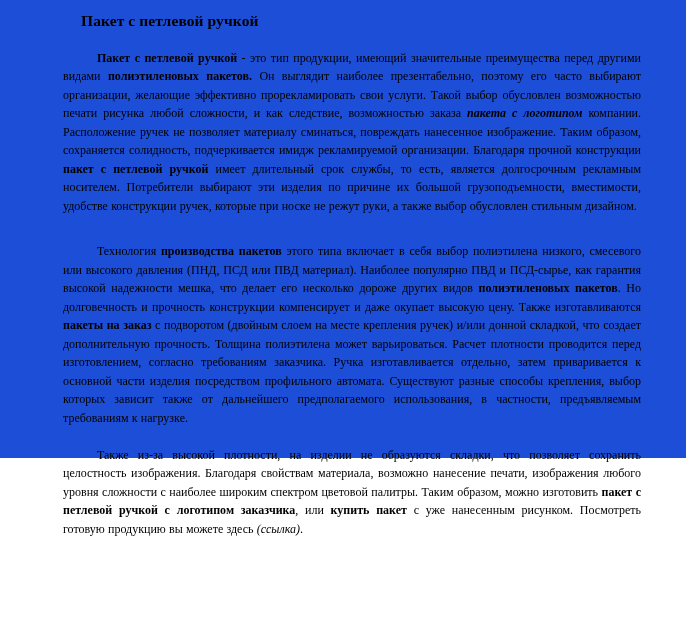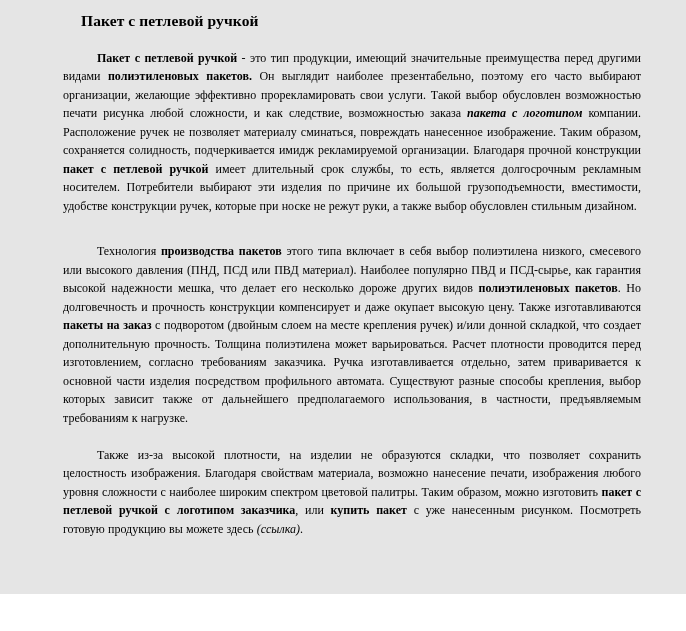--- a/index.html
+++ b/index.html
@@ -10,22 +10,22 @@
   }
   body {
     width: 686px;
     height: 631px;
     overflow: hidden;
     font-family: "Liberation Serif", "DejaVu Serif", serif;
     color: #000000;
   }
   .page {
     width: 686px;
-    height: 594px;
-    background: #e5e5e5;
+    height: 458px;
+    background: #1d4ed8;
     box-sizing: border-box;
     padding: 7px;
     position: relative;
   }
   .doc-body {
     position: absolute;
     left: 63px;
     top: 12px;
     width: 578px;
   }

